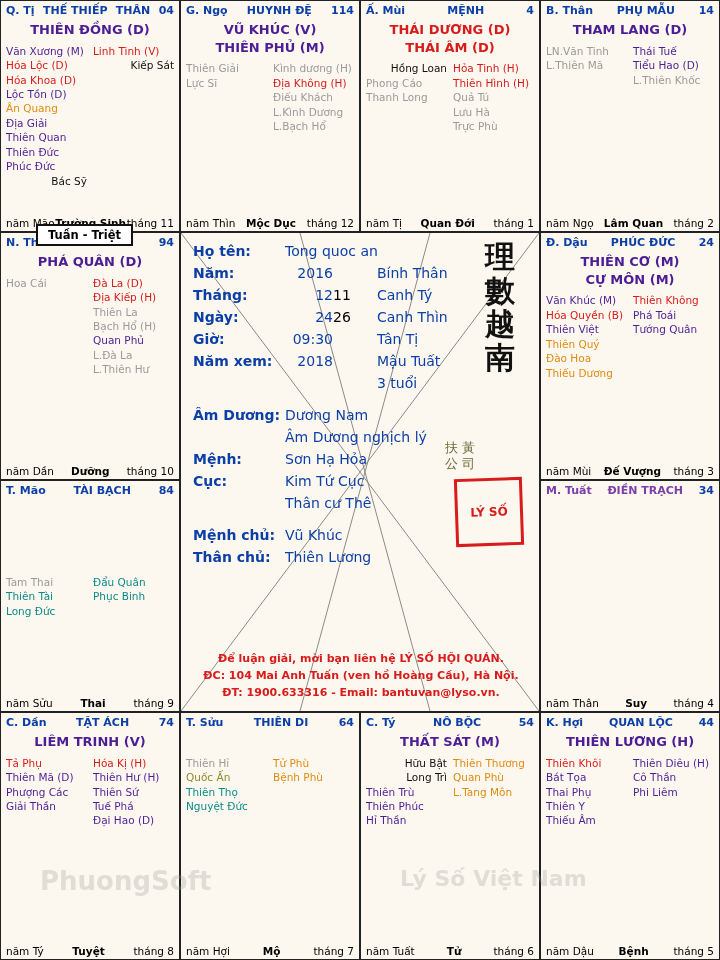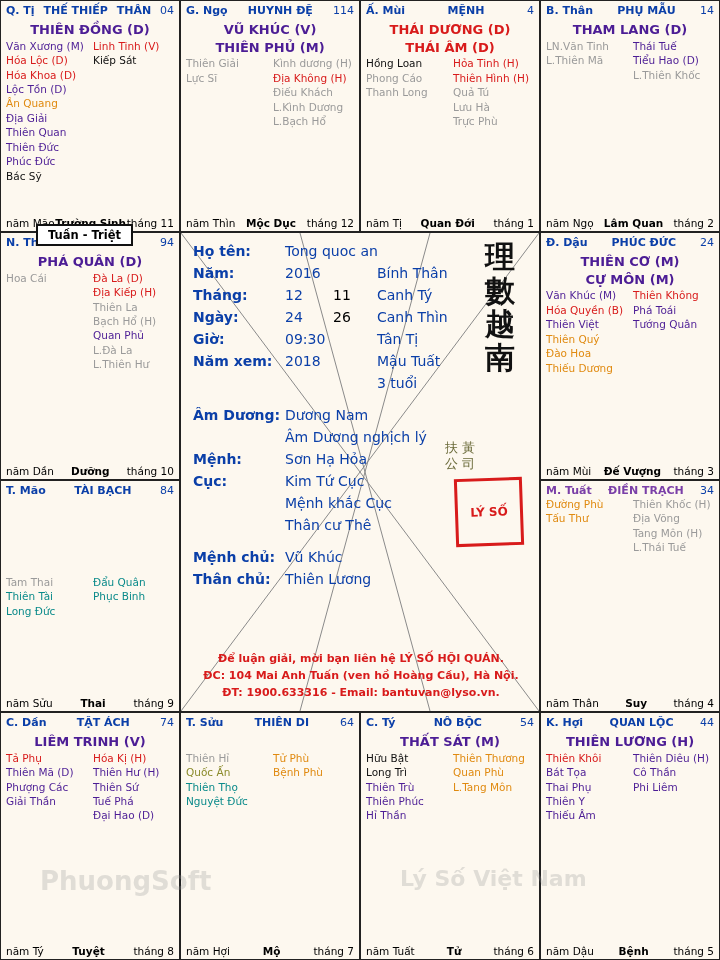--- a/index.html
+++ b/index.html
@@ -27,53 +27,53 @@
     padding:3px 5px;
     overflow:hidden;
     background:transparent;
   }
   .cell-head{
     display:flex;justify-content:space-between;align-items:flex-start;
     font-weight:bold;font-size:11px;
   }
   .chi{color:#0b3fa8;}
   .cung{color:#0b3fa8;}
-  .num{color:#0b3fa8;font-weight:normal;}
+  .num{color:#0b3fa8;font-weight:bold;}
   .stars-main{
     text-align:center;font-weight:bold;font-size:13px;margin-top:4px;line-height:1.35;
   }
-  .cols{display:flex;gap:6px;}
+  .cols{display:flex;gap:6px;margin-top:5px;}
   .col{flex:1;line-height:1.38;font-size:10.5px;}
   .foot{
     position:absolute;left:0;right:0;bottom:2px;
     display:flex;justify-content:space-between;align-items:center;
     padding:0 5px;font-size:10.5px;box-sizing:border-box;
   }
   .foot .mid{font-weight:bold;}
   .green{color:#4c1d95;}
   .red{color:#d81b1b;}
   .orange{color:#e08a10;}
   .purple{color:#7a3fa8;}
   .gray{color:#9a9a9a;}
-  .black{color:#111;}
+  .black{color:#111;text-align:right;}
   .teal{color:#0a8a8a;}
   .olive{color:#8a8a2a;}
 
   
   #center{
     position:absolute;
     left:180px;top:232px;width:360px;height:480px;
     border:1px solid #222;
     box-sizing:border-box;
     background:transparent;
     padding:10px 12px;
   }
   .info-row{display:flex;align-items:baseline;margin-bottom:6px;font-size:14px;}
   .info-label{width:92px;color:#0b3fa8;font-weight:bold;flex:none;}
-  .info-v1{width:48px;color:#0b3fa8;}
+  .info-v1{width:48px;color:#0b3fa8;text-align:right;}
   .info-v2{width:44px;color:#000000;}
   .info-v3{color:#0b3fa8;}
   .info-wide{color:#0b3fa8;}
   .gap{height:10px;}
   .note{
     position:absolute;left:12px;right:10px;bottom:10px;
     color:#d81b1b;font-size:11px;line-height:1.55;text-align:center;font-weight:bold;
   }
   
   #vtitle{
@@ -335,32 +335,20 @@
   </div>
 
   <div style="grid-column:2 / span 2;"></div>
 
   <div class="cell">
     <div class="cell-head">
       <span class="chi purple">M. Tuất</span>
       <span class="cung purple">ĐIỀN TRẠCH</span>
       <span class="num">34</span>
     </div>
-    <div class="cols">
-      <div class="col">
-        <div class="orange">Đường Phù</div>
-        <div class="orange">Tấu Thư</div>
-      </div>
-      <div class="col">
-        <div class="gray">Thiên Khốc (H)</div>
-        <div class="gray">Địa Võng</div>
-        <div class="gray">Tang Môn (H)</div>
-        <div class="gray">L.Thái Tuế</div>
-      </div>
-    </div>
     <div class="foot">
       <span>năm Thân</span>
       <span class="mid">Suy</span>
       <span>tháng 4</span>
     </div>
   </div>
 
   <div class="cell">
     <div class="cell-head">
       <span class="chi">C. Dần</span>
@@ -529,24 +517,20 @@
     <span class="info-label"></span>
     <span class="info-v3">Âm Dương nghịch lý</span>
   </div>
   <div class="info-row">
     <span class="info-label">Mệnh:</span>
     <span class="info-v3">Sơn Hạ Hỏa</span>
   </div>
   <div class="info-row">
     <span class="info-label">Cục:</span>
     <span class="info-v3">Kim Tứ Cục</span>
-  </div>
-  <div class="info-row">
-    <span class="info-label"></span>
-    <span class="info-v3">Mệnh khắc Cục</span>
   </div>
   <div class="info-row">
     <span class="info-label"></span>
     <span class="info-v3">Thân cư Thê</span>
   </div>
   <div class="gap"></div>
   <div class="info-row">
     <span class="info-label">Mệnh chủ:</span>
     <span class="info-v3">Vũ Khúc</span>
   </div>

